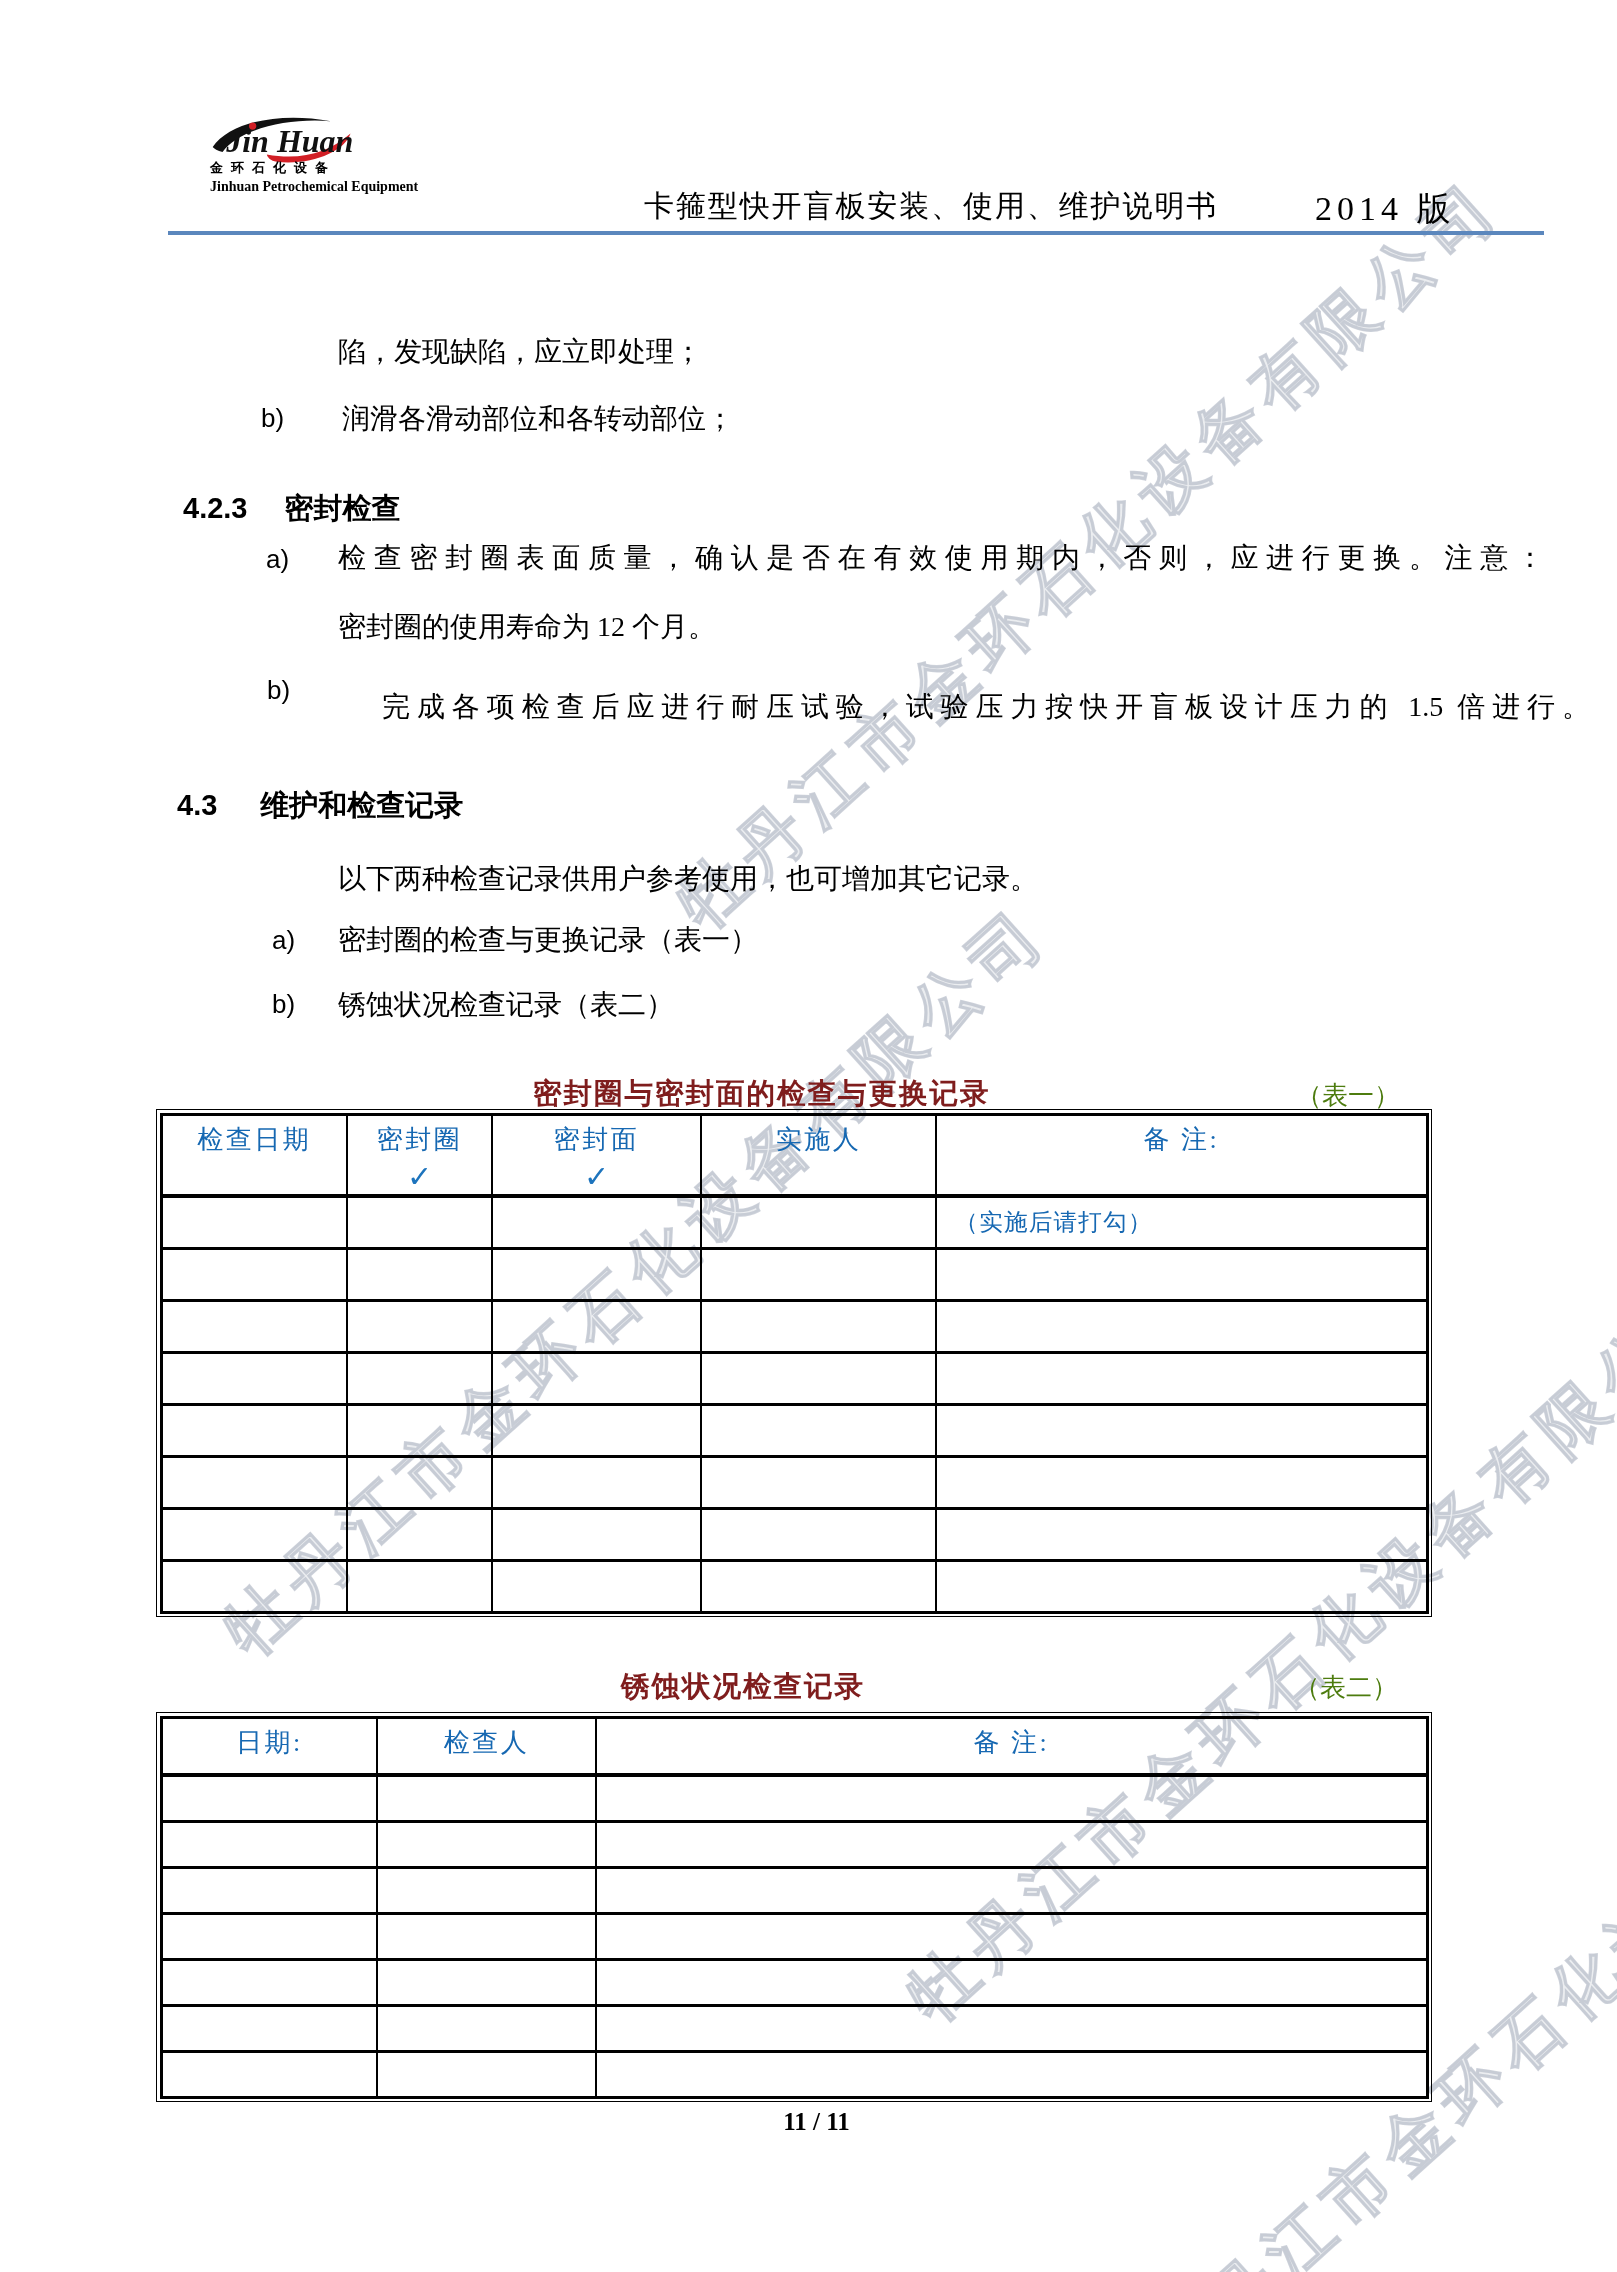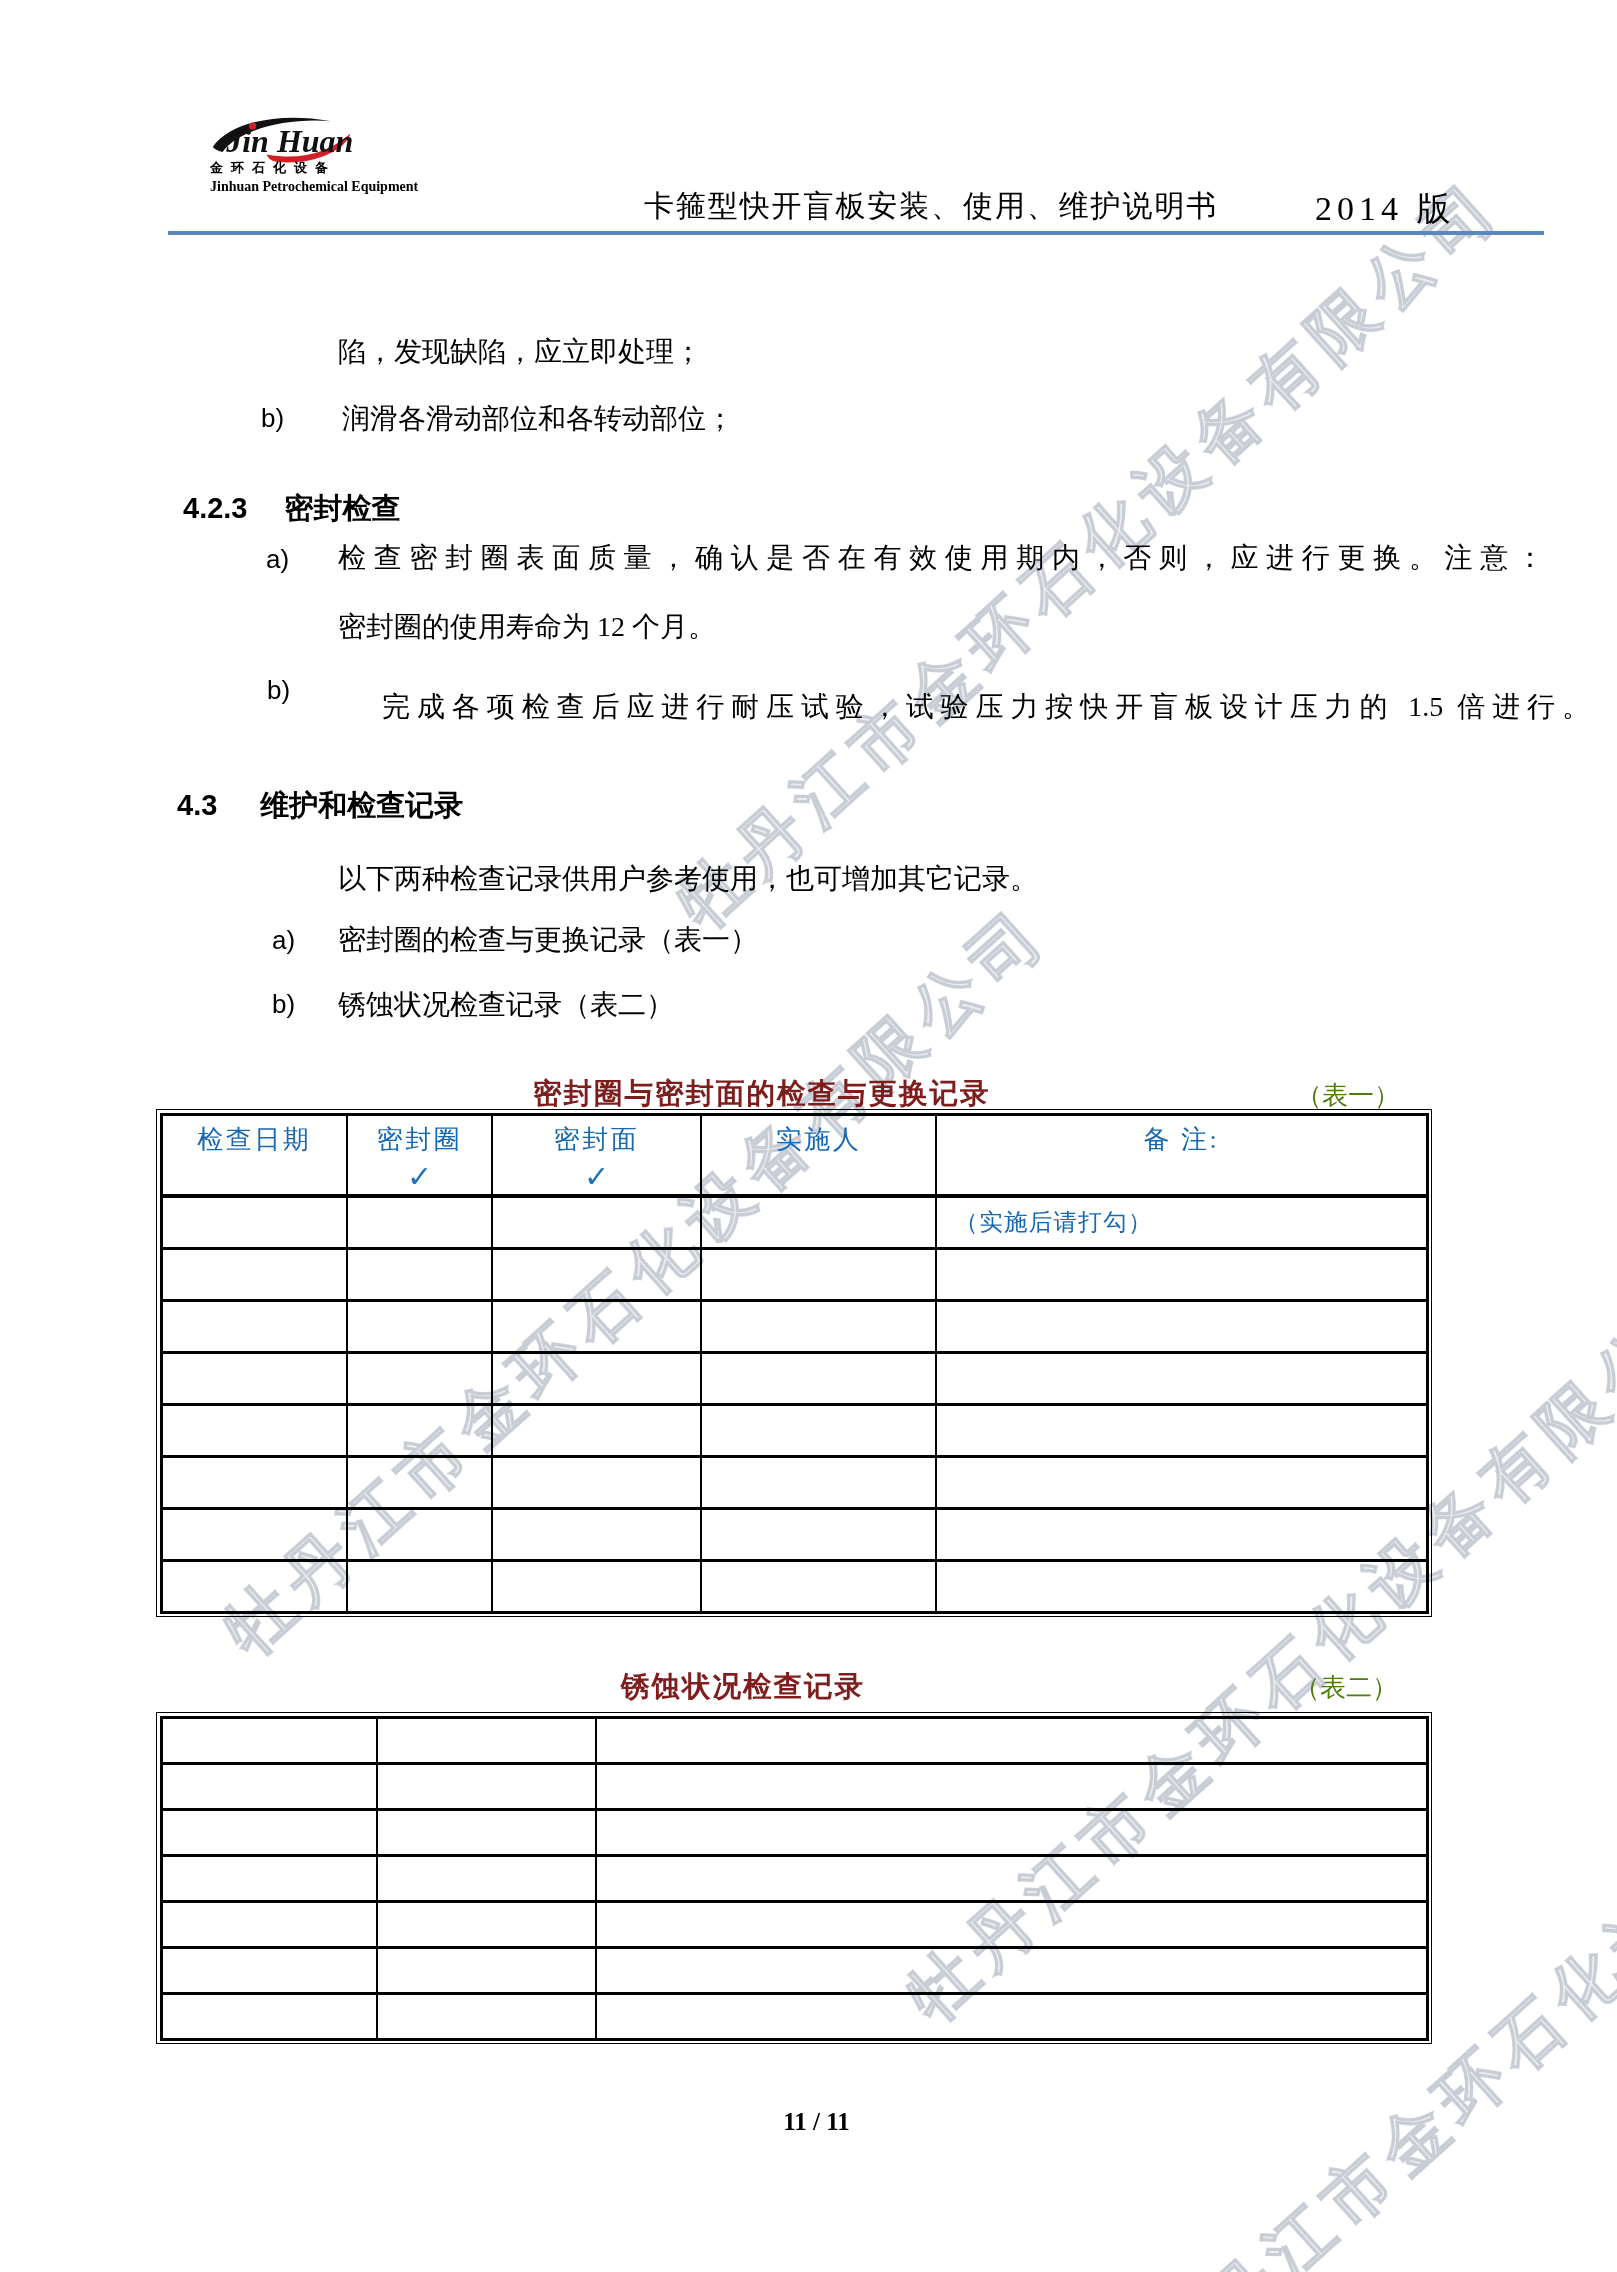--- a/index.html
+++ b/index.html
@@ -205,20 +205,31 @@
     <div class="abs tbl-tag" style="left:1294px;top:1670px;">（表二）</div>
 
     <div class="tblwrap" style="left:156px;top:1712px;">
       <table class="rec">
         <colgroup>
           <col style="width:216px">
             <col style="width:219px">
             <col>
         </colgroup>
         <tbody>
+            <tr class="t2-hrow">
+          <th>
+                <div class="hcell">日期:</div>
+              </th>
+          <th>
+                <div class="hcell">检查人</div>
+              </th>
+          <th>
+                <div class="hcell">备  注:</div>
+              </th>
+        </tr>
         <tr class="t2-row">
               <td></td>
               <td></td>
               <td></td>
             </tr>
         <tr class="t2-row">
               <td></td>
               <td></td>
               <td></td>
             </tr>

